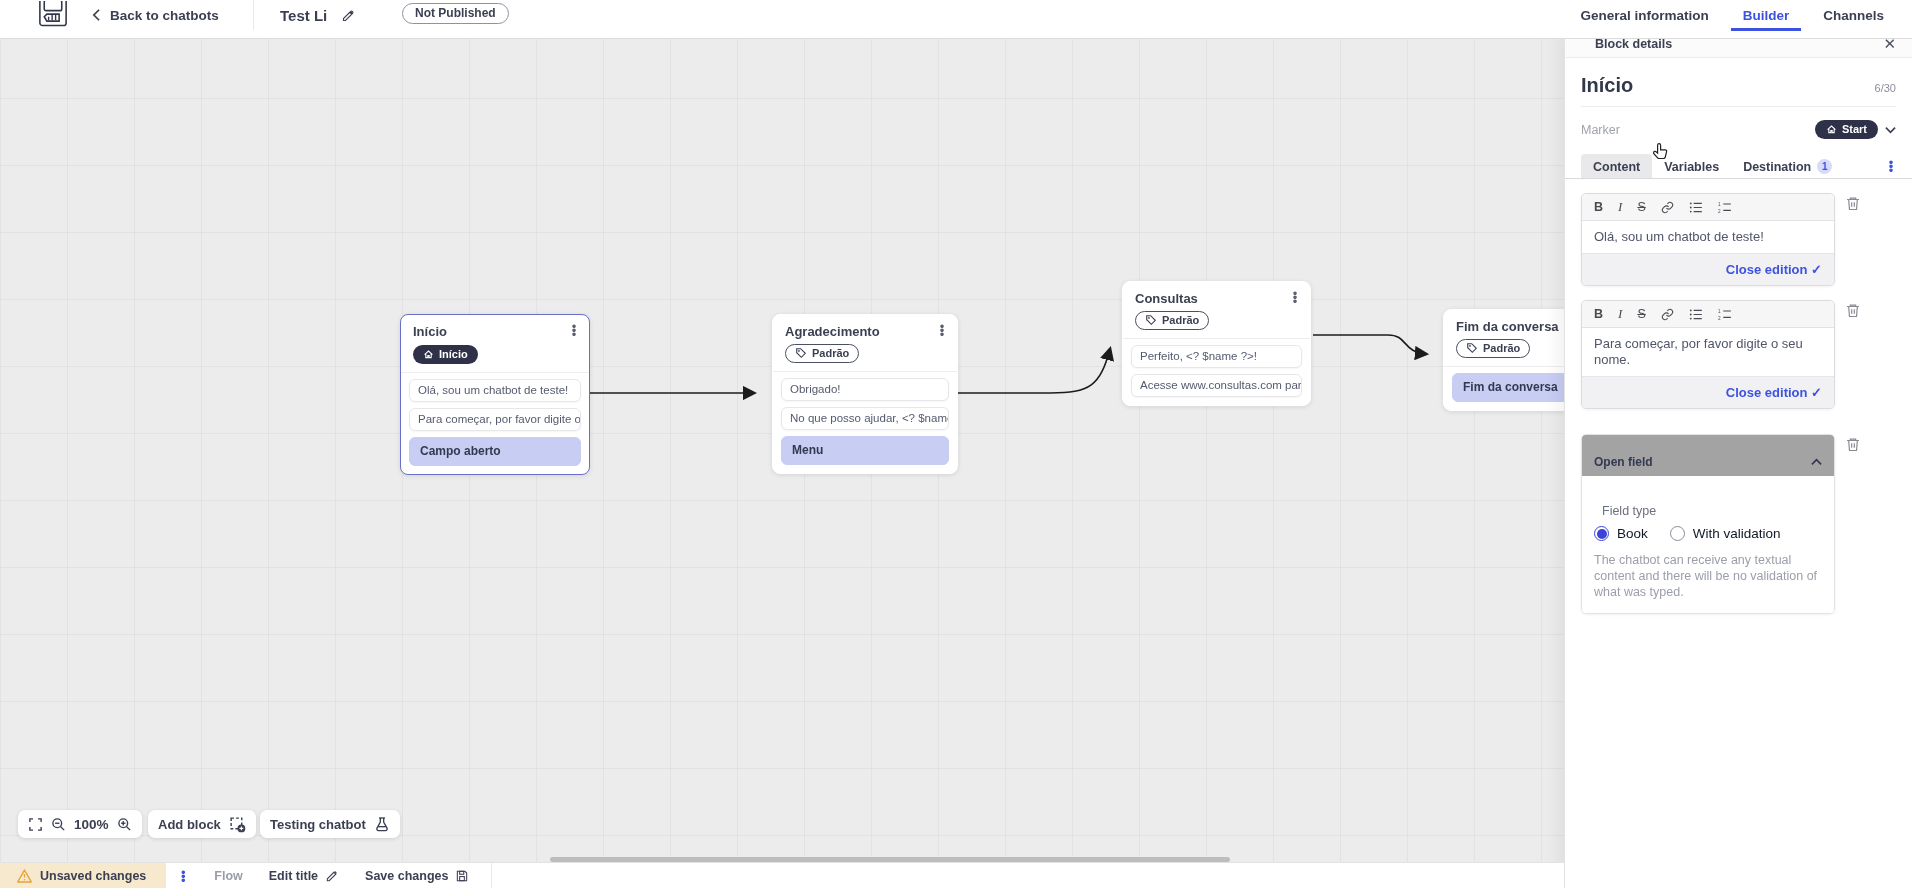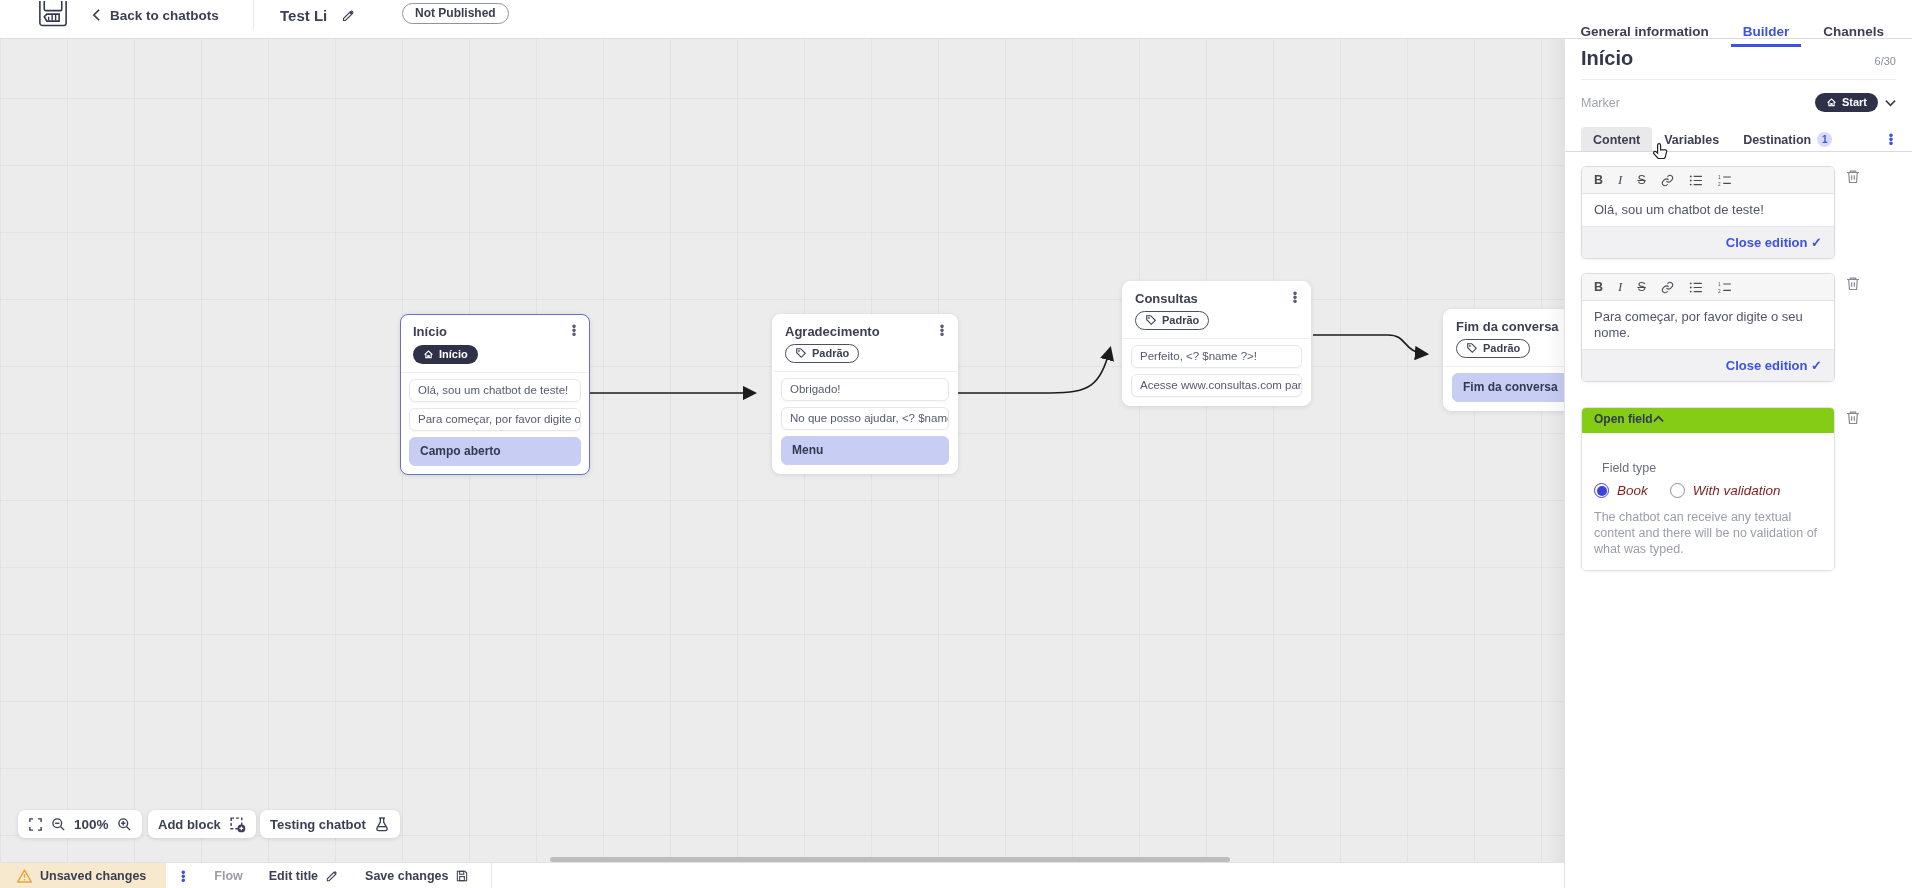--- a/index.html
+++ b/index.html
@@ -41,21 +41,21 @@
   
   .topbar { position:absolute; left:0; top:0; width:1912px; height:39px; background:#fff; border-bottom:1px solid #dcdcdc; z-index:10; }
   .brand { position:absolute; left:38px; top:1px; }
   .back-wrap { position:absolute; left:92px; top:0; height:30px; display:flex; align-items:center; gap:9px; cursor:pointer; }
   .back-label { font-size:13.5px; font-weight:700; color:#3b3f52; }
   .tb-div { position:absolute; left:253px; top:0; width:1px; height:30px; background:#e8e8e8; }
   .doc-title { position:absolute; left:280px; top:0; height:30px; display:flex; align-items:center; gap:14px; }
   .doc-title .t { font-size:15px; font-weight:700; color:#3b3f52; }
   .status-pill { position:absolute; left:402px; top:3px; border:1px solid #8e93a3; border-radius:20px;
     padding:2px 12px 3px; font-size:12px; font-weight:600; color:#3b3f52; background:#fff; }
-  .top-tabs { position:absolute; right:28px; top:16px; height:31px; display:flex; gap:34px; }
+  .top-tabs { position:absolute; right:28px; top:0; height:31px; display:flex; gap:34px; }
   .top-tab { font-size:13.5px; font-weight:700; color:#3b3f52; cursor:pointer; position:relative; height:31px; display:flex; align-items:center; }
   .top-tab.active { color:#3d52e0; }
   .top-tab.active::after { content:""; position:absolute; left:-12px; right:-12px; bottom:0; height:3px; background:#3d52e0; }
 
   
   .panel { position:absolute; left:1564px; top:31px; width:348px; height:857px; background:#fff;
     border-left:1px solid #e3e3e3; box-shadow:-8px 0 14px rgba(0,0,0,.05); z-index:9; }
   .panel-header { height:27px; background:#fbfbfb; border-bottom:1px solid #ececec; display:flex; align-items:center;
     justify-content:space-between; padding:0 16px 0 30px; }
   .panel-header .ph { font-size:12.5px; font-weight:600; color:#3b3f52; }
@@ -79,29 +79,29 @@
   .ed-card { width:254px; border:1px solid #dcdce0; border-radius:5px; overflow:hidden; background:#fff; box-shadow:0 1px 3px rgba(0,0,0,.06); }
   .ed-toolbar { background:#f6f6f7; border-bottom:1px solid #e2e2e6; display:flex; align-items:center; gap:15px; padding:5px 12px; color:#4a4a52; }
   .tb-b { font-weight:700; font-size:12.5px; cursor:pointer; }
   .tb-i { font-family:"Liberation Serif", serif; font-style:italic; font-size:13px; cursor:pointer; }
   .tb-s { font-size:12.5px; text-decoration:line-through; cursor:pointer; }
   .ed-text { padding:8px 12px; font-size:13px; color:#50556a; line-height:16px; min-height:30px; }
   .ed-footer { background:#f1f1f3; border-top:1px solid #e6e6ea; padding:6px 12px 7px; text-align:right; }
   .close-edition { color:#3d52e0; font-size:13px; font-weight:700; cursor:pointer; }
   .trash-btn { margin-top:2px; cursor:pointer; }
   .of-card { width:254px; border-radius:5px; overflow:hidden; border:1px solid #e2e2e6; box-shadow:0 1px 3px rgba(0,0,0,.06); }
-  .of-head { background:#84cc16; display:flex; align-items:center; padding:4px 12px 7px; cursor:pointer; }
+  .of-head { background:#a3a3a3; display:flex; align-items:center; justify-content:space-between; padding:20px 12px 7px; cursor:pointer; }
   .of-title { font-size:12px; font-weight:700; color:#333952; }
   .of-body { background:#fff; padding:28px 12px 13px; }
   .ft-label { font-size:12.5px; color:#6b6f7e; margin-left:8px; }
   .radio-row { display:flex; align-items:center; gap:8px; margin-top:8px; }
   .radio { width:15px; height:15px; border-radius:50%; border:1.6px solid #8a8d99; background:#fff; position:relative; flex:0 0 auto; cursor:pointer; }
   .radio.sel { border-color:#3d43d8; }
   .radio.sel::after { content:""; position:absolute; inset:1.5px; border-radius:50%; background:#3d43d8; }
-  .radio-label { font-size:13.5px; color:#7f1d1d; cursor:pointer;font-style:italic; }
+  .radio-label { font-size:13.5px; color:#0f172a; cursor:pointer; }
   .of-desc { font-size:12.5px; color:#9b9eab; line-height:16px; margin-top:11px; }
   .add-content { margin-top:24px; width:304px; border:1px dashed #9a9aa2; border-radius:4px; text-align:center;
     padding:11px 0; font-size:13px; font-weight:700; color:#3b3f52; cursor:pointer; background:transparent; }
 
   
   .footer { position:absolute; left:0; top:862px; width:1564px; height:26px; background:#fff; border-top:1px solid #e2e2e2;
     display:flex; align-items:center; z-index:10; }
   .unsaved { background:#f7e9ce; height:26px; display:flex; align-items:center; gap:8px; padding:0 20px 0 17px; }
   .unsaved .lbl { font-size:12.5px; font-weight:700; color:#3b3f52; }
   .f-kebab { color:#3d52e0; margin-left:12px; }
@@ -275,20 +275,24 @@
   </div>
   <span class="status-pill">Not Published</span>
   <div class="top-tabs">
     <span class="top-tab">General information</span>
     <span class="top-tab active">Builder</span>
     <span class="top-tab">Channels</span>
   </div>
 </div>
 
 <div class="panel">
+  <div class="panel-header">
+    <span class="ph">Block details</span>
+    <span class="close-x">✕</span>
+  </div>
   <div class="pbody">
     <div class="block-name-row">
       <span class="block-name">Início</span>
       <span class="char-counter">6/30</span>
     </div>
     <div class="marker-row">
       <span class="marker-label">Marker</span>
       <span class="marker-right">
         <span class="marker-pill">
           <svg width="11" height="11" viewBox="0 0 14 14">

